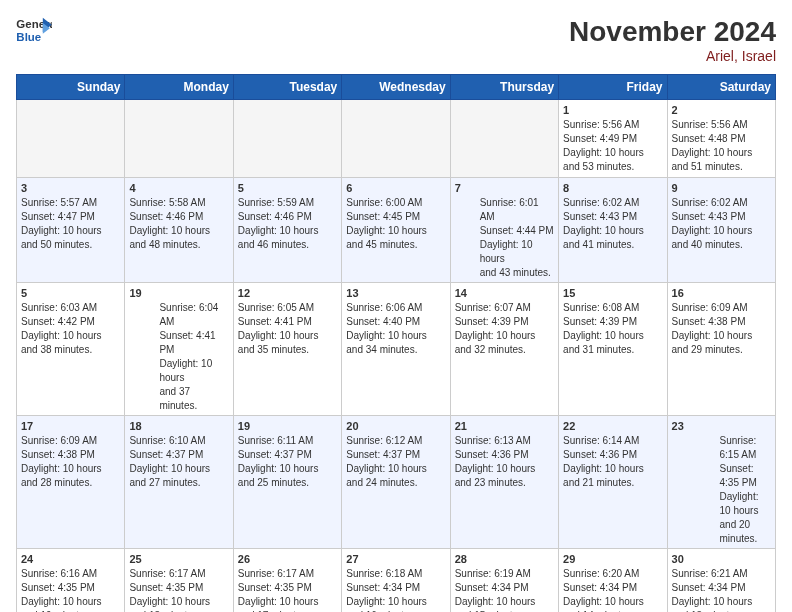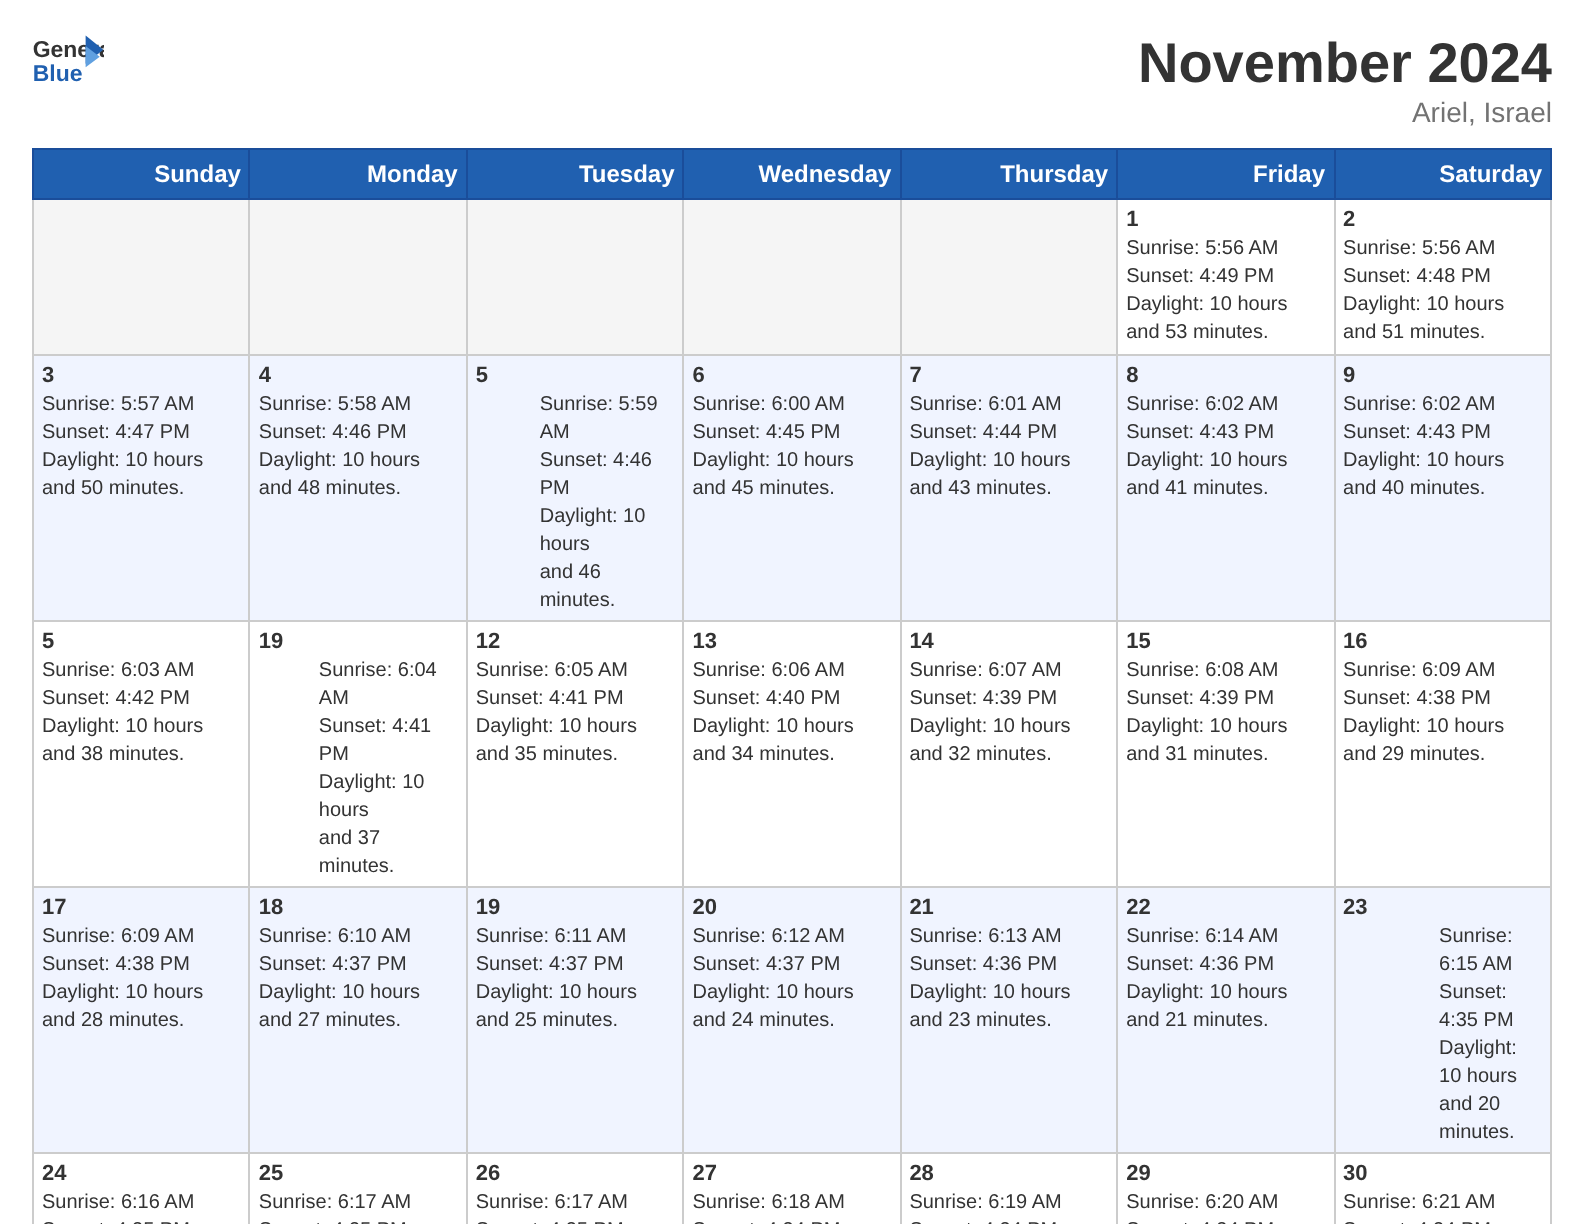--- a/index.html
+++ b/index.html
@@ -32,21 +32,21 @@
     .title-block {
       text-align: right;
     }
     .month-title {
       font-size: 28px;
       font-weight: bold;
       color: #333;
     }
     .subtitle {
       font-size: 14px;
-      color: #737373;
+      color: #7f1d1d;
     }
     table {
       width: 100%;
       border-collapse: collapse;
       table-layout: fixed;
     }
     th {
       background: #2060b0;
       color: #fff;
       font-size: 12px;
@@ -145,35 +145,35 @@
           </td>
           <td class="alt-row">
             <span class="day-num">4</span>
             <div class="day-info" style="white-space: pre-line;">Sunrise: 5:58 AM
 Sunset: 4:46 PM
 Daylight: 10 hours
 and 48 minutes.</div>
           </td>
           <td class="alt-row">
             <span class="day-num">5</span>
-            <div class="day-info" style="white-space: pre-line; margin-left: 32px;">Sunrise: 5:59 AM
+            <div class="day-info" style="white-space: pre-line;">Sunrise: 5:59 AM
 Sunset: 4:46 PM
 Daylight: 10 hours
 and 46 minutes.</div>
           </td>
           <td class="alt-row">
             <span class="day-num">6</span>
             <div class="day-info" style="white-space: pre-line;">Sunrise: 6:00 AM
 Sunset: 4:45 PM
 Daylight: 10 hours
 and 45 minutes.</div>
           </td>
           <td class="alt-row">
             <span class="day-num">7</span>
-            <div class="day-info" style="white-space: pre-line;">Sunrise: 6:01 AM
+            <div class="day-info" style="white-space: pre-line; margin-left: 25px;">Sunrise: 6:01 AM
 Sunset: 4:44 PM
 Daylight: 10 hours
 and 43 minutes.</div>
           </td>
           <td class="alt-row">
             <span class="day-num">8</span>
             <div class="day-info" style="white-space: pre-line;">Sunrise: 6:02 AM
 Sunset: 4:43 PM
 Daylight: 10 hours
 and 41 minutes.</div>

